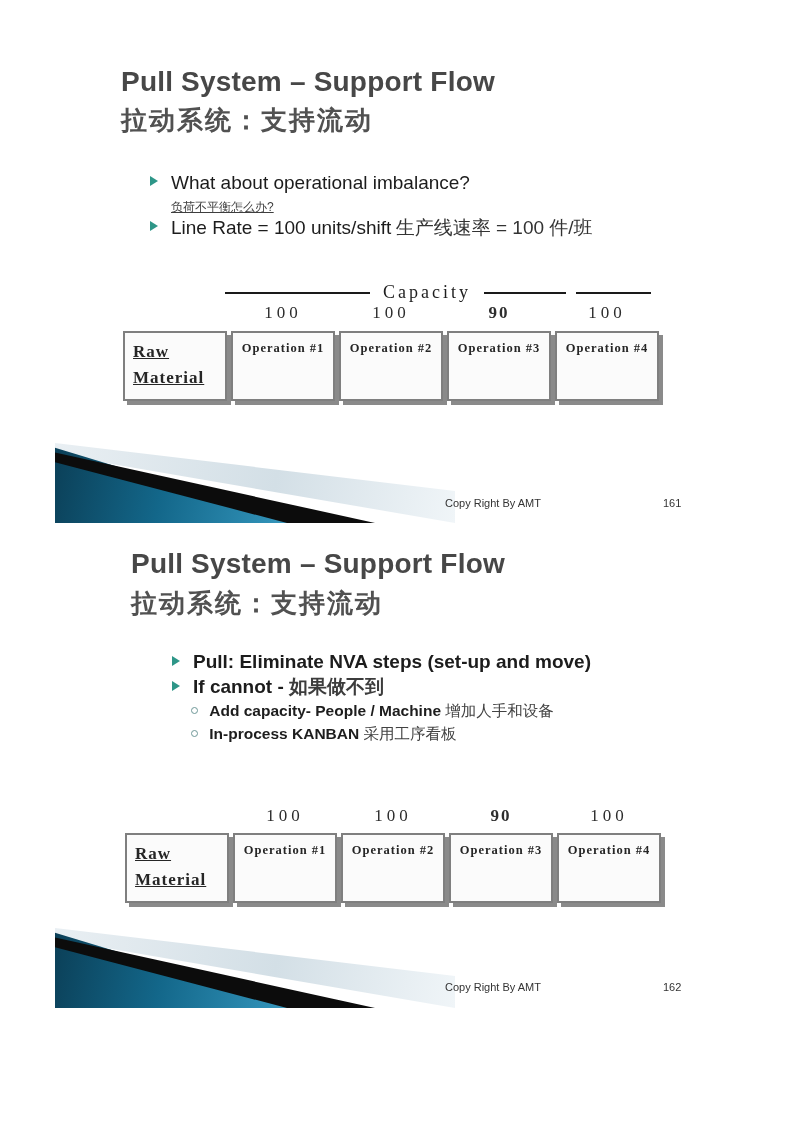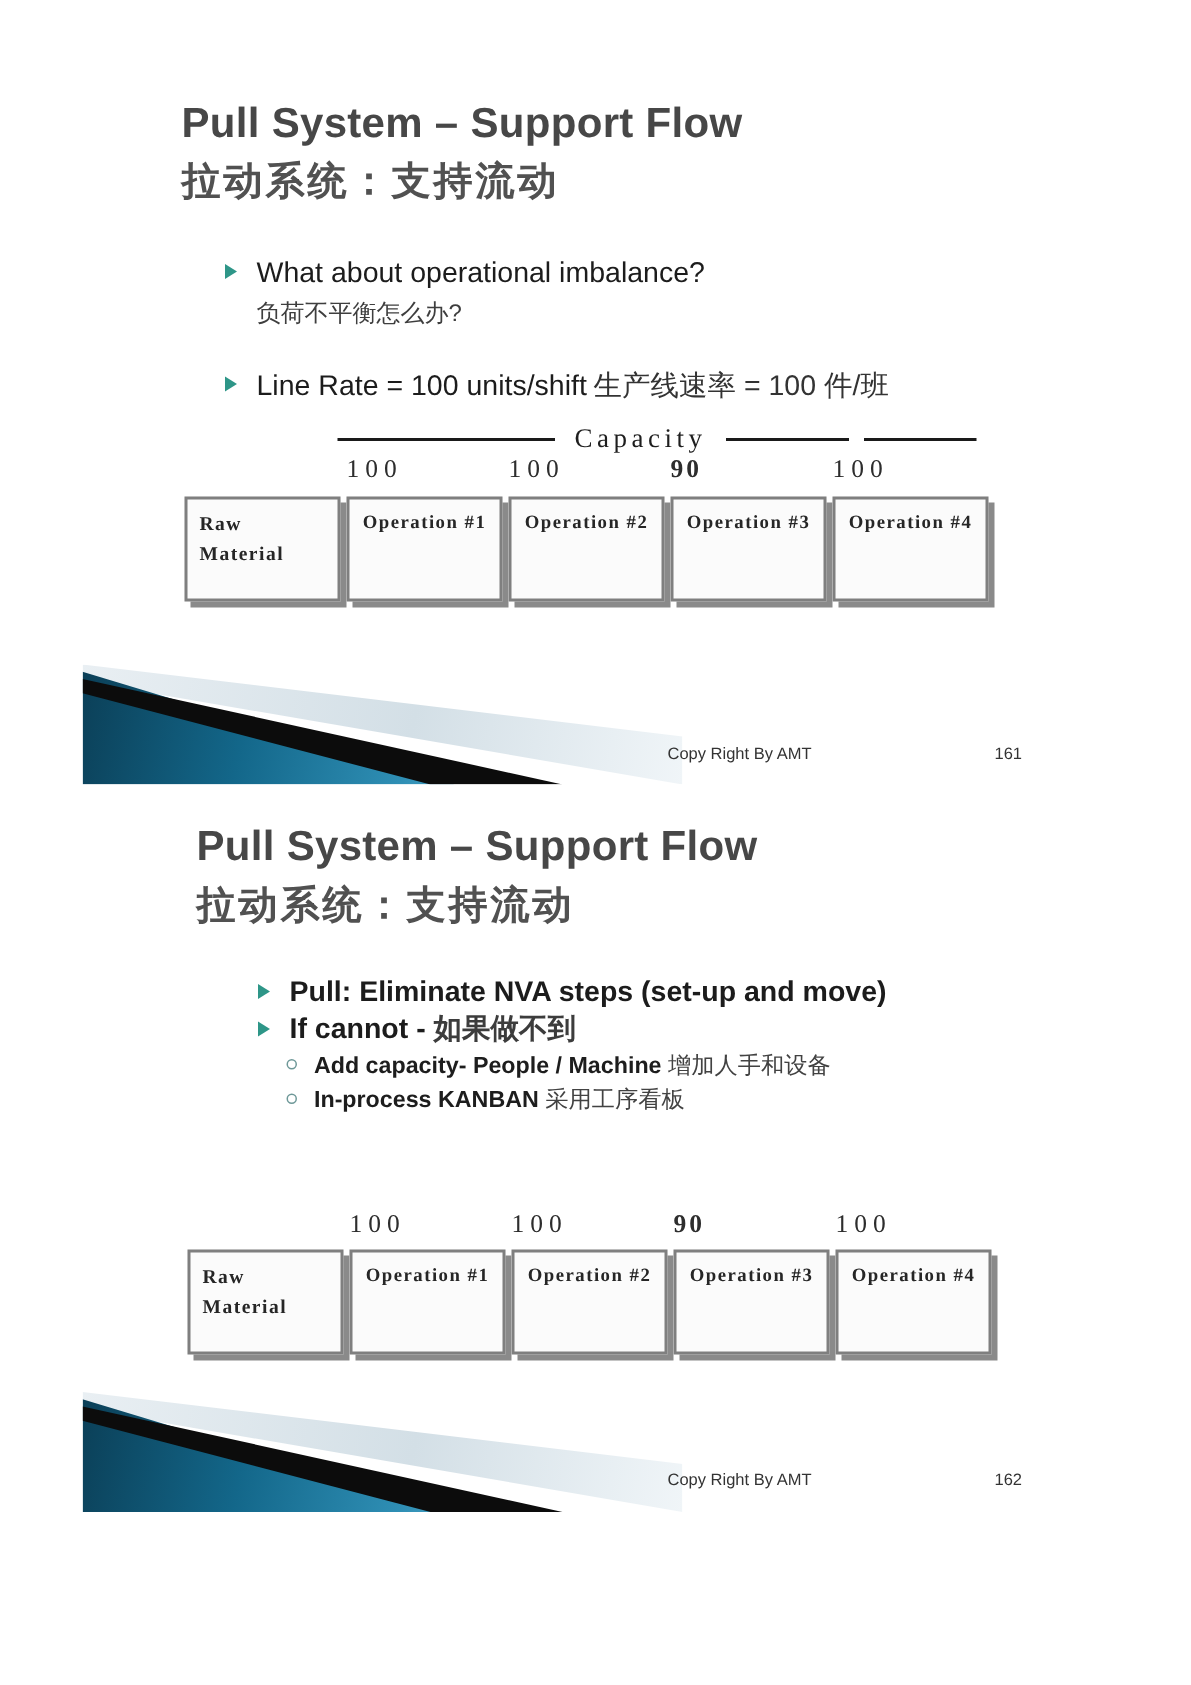--- a/index.html
+++ b/index.html
@@ -19,21 +19,21 @@
 
   
   .tri{display:inline-block;width:0;height:0;border-left:8px solid #2e9688;
        border-top:5px solid transparent;border-bottom:5px solid transparent;
        position:absolute;left:0;top:6px;}
   .bullet{position:relative;padding-left:21px;}
   .b-en{font-size:19px;color:#1c1c1c;}
   .b-zh{font-size:17px;color:#3c3c3c;}
 
   .s1-bullets{position:absolute;left:150px;top:170px;width:505px;line-height:1.35;}
-  .s1-b1zh{padding-left:21px;font-size:16px;color:#3e3e3e;margin-top:3px;margin-bottom:25px;}
+  .s1-b1zh{padding-left:21px;font-size:12px;color:#3e3e3e;margin-top:3px;margin-bottom:0;text-decoration:underline;}
   .s1-b2{width:500px;}
   .s1 .b2-zh{font-size:19px;color:#333333;}
 
   .s2-bullets{position:absolute;left:172px;top:650px;width:505px;line-height:1.3;}
   .s2-b1zh{padding-left:19px;font-size:18px;color:#3f3f3f;margin-top:2px;margin-bottom:18px;}
   .s2 .b-en{font-weight:bold;}
   .s2-sub{margin-left:19px;margin-top:2px;font-size:15.5px;}
   .ring{display:inline-block;width:5px;height:5px;border:1.5px solid #6e9898;border-radius:50%;
         margin-right:7px;vertical-align:2px;}
   .sub-en{font-weight:bold;color:#1d1d1d;}
@@ -44,31 +44,31 @@
   .cap-row{position:absolute;left:225px;top:282px;display:flex;align-items:center;}
   .cap-line{height:2px;background:#1a1a1a;}
   .cl1{width:145px;margin-right:13px;}
   .cl2{width:82px;margin-left:13px;}
   .cl3{width:75px;margin-left:10px;}
   .cap-label{font-family:"Liberation Serif",serif;font-size:18px;letter-spacing:3px;color:#1e1e1e;}
 
   
   .drow{position:absolute;display:flex;gap:4px;}
   .dcell{width:104px;flex:0 0 104px;}
-  .num-row .dcell{font-family:"Liberation Serif",serif;font-size:17px;
+  .num-row .dcell{text-align:center;font-family:"Liberation Serif",serif;font-size:17px;
                   letter-spacing:4px;color:#2d2d2d;}
   .num-row .dcell.bold-num{font-weight:bold;letter-spacing:2px;}
   .s1-nums{left:123px;top:303px;}
   .s1-boxes{left:123px;top:331px;}
   .s2-nums{left:125px;top:281px;}   
   .s2-boxes{left:125px;top:308px;}  
 
   .pbox{height:70px;background:#fbfbfb;border:2px solid #7f7f7f;box-shadow:4px 4px 0 #8a8a8a;
         font-family:"Liberation Serif",serif;font-weight:bold;color:#262626;box-sizing:border-box;}
-  .pbox.rawbox{padding:6px 8px;font-size:13px;line-height:1.5;letter-spacing:1px;}
+  .pbox.rawbox{padding:6px 8px;font-size:17px;line-height:1.5;letter-spacing:1px;text-decoration:underline;}
   .pbox.opbox{text-align:center;padding-top:8px;font-size:12.5px;letter-spacing:1px;}
 
   
   .swoosh{position:absolute;left:55px;width:400px;height:80px;overflow:hidden;}
   .s1 .swoosh{top:443px;}
   .s2 .swoosh{top:403px;} 
   .sw-layer{position:absolute;left:0;top:0;width:100%;height:100%;}
   .sw-gray{clip-path:polygon(0 0,100% 60%,100% 100%,0 14%);
            background:linear-gradient(100deg,#e9eff3 0%,#d3dfe6 55%,#f0f5f8 100%);}
   .sw-teal{clip-path:polygon(0 6%,62% 100%,0 100%);

